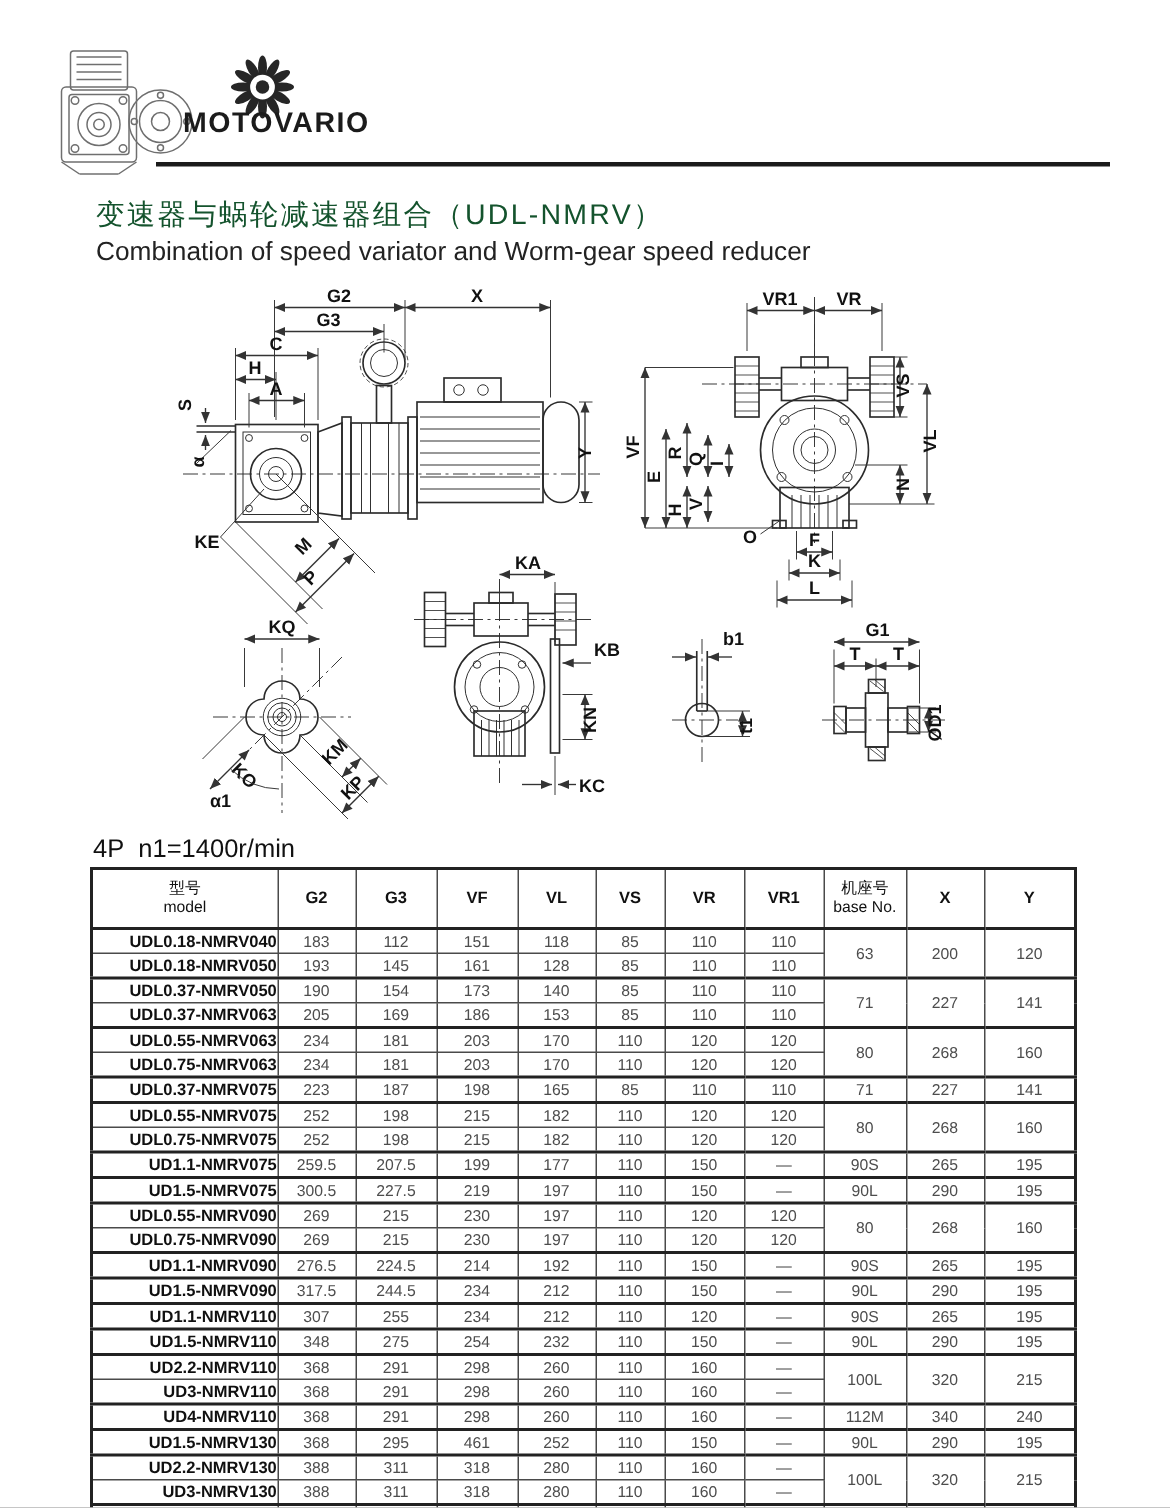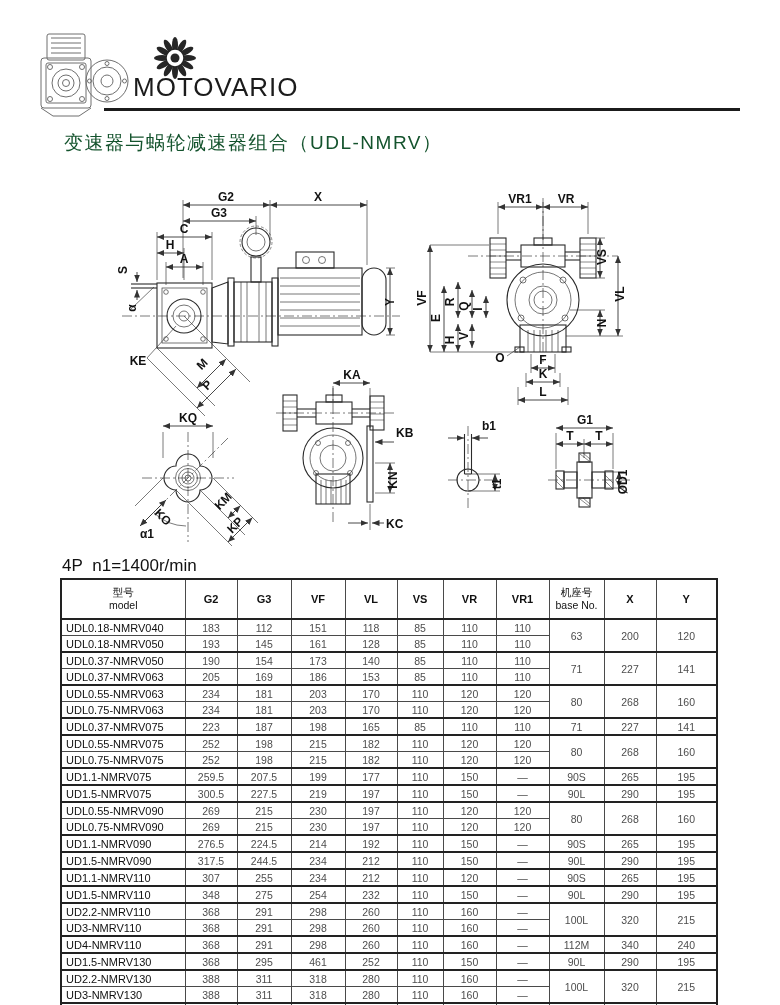--- a/index.html
+++ b/index.html
@@ -1,19 +1,19 @@
 <!DOCTYPE html>
 <html><head>
 <meta charset="utf-8">
 <style>
   html,body{margin:0;padding:0;background:#9a9a9a;}
   .page{position:relative;width:780px;height:1005px;margin:0 auto;background:#ffffff;
         font-family:"Liberation Sans","DejaVu Sans",sans-serif;overflow:hidden;color:#1a1a1a;}
   
-  .brand-text{position:absolute;left:133px;top:72px;font-size:26px;font-weight:normal;
+  .brand-text{position:absolute;left:122px;top:72px;font-size:19px;font-weight:bold;
               letter-spacing:1px;color:#1b1b1b;}
   .head-rule{position:absolute;left:104px;top:108px;width:636px;height:3px;background:#1b1b1b;}
   .title-zh{position:absolute;left:64px;top:130px;font-size:19px;letter-spacing:1.5px;color:#14532d;}
   .title-en{position:absolute;left:64px;top:157px;font-size:17.5px;color:#222;}
   .spec-note{position:absolute;left:62px;top:556px;font-size:17px;color:#111;}
   
   svg{display:block;}
   .ln{fill:none;stroke:#2b2b2b;stroke-width:1.1;}
   .thin{fill:none;stroke:#2b2b2b;stroke-width:0.65;}
   .dim{fill:none;stroke:#333;stroke-width:0.9;}
@@ -24,21 +24,21 @@
   .dls{text-anchor:start;}
   
   .table-wrap{position:absolute;left:60px;top:578px;}
   table.spec{border-collapse:collapse;table-layout:fixed;width:658px;border:2px solid #222;}
   table.spec th,table.spec td{border:1px solid #4a4a4a;padding:0;overflow:hidden;white-space:nowrap;}
   table.spec thead th{height:38px;font-size:11px;color:#111;text-align:center;
                       border-bottom:2px solid #222;font-weight:bold;vertical-align:middle;}
   table.spec thead th .sub{font-weight:normal;font-size:10.5px;}
   table.spec thead th.soft{font-weight:normal;font-size:10.5px;line-height:1.25;margin-top:45px;}
   table.spec td{height:15px;font-size:10.5px;color:#4d4d4d;text-align:center;vertical-align:middle;}
-  table.spec td.model{font-weight:normal;color:#101010;text-align:left;padding-left:4px;font-size:11px;}
+  table.spec td.model{font-weight:bold;color:#101010;text-align:right;padding-left:4px;font-size:11px;}
   table.spec tr.group-start td{border-top:2px solid #222;}
 </style>
 </head>
 <body>
 
 <div class="page">
 
   <svg style="position:absolute;left:33px;top:26px;" width="100" height="96" viewBox="0 0 100 96">
     <g stroke="#6f6f6f" fill="none" stroke-width="1">
       <rect x="14" y="8" width="38" height="26" rx="2"></rect>
@@ -108,20 +108,21 @@
         </g>
       <circle cx="22" cy="24" r="9" fill="#fff" stroke="#262626" stroke-width="1.5"></circle>
       <circle cx="22" cy="24" r="4.5"></circle>
     </g>
   </svg>
 
   <div class="brand-text">MOTOVARIO</div>
   <div class="head-rule"></div>
 
   <div class="title-zh">变速器与蜗轮减速器组合（UDL-NMRV）</div>
+  <div class="title-en">Combination of speed variator and Worm-gear speed reducer</div>
 
   <svg style="position:absolute;left:0;top:190px;" width="780" height="362" viewBox="0 0 780 362">
     <defs>
       <marker id="ae" markerWidth="9" markerHeight="8" refX="7.5" refY="4" orient="auto" markerUnits="userSpaceOnUse">
         <path d="M0,1 L7.5,4 L0,7 Z" fill="#333"></path>
       </marker>
       <marker id="as" markerWidth="9" markerHeight="8" refX="0.5" refY="4" orient="auto" markerUnits="userSpaceOnUse">
         <path d="M7.5,1 L0.5,4 L7.5,7 Z" fill="#333"></path>
       </marker>
     </defs>

